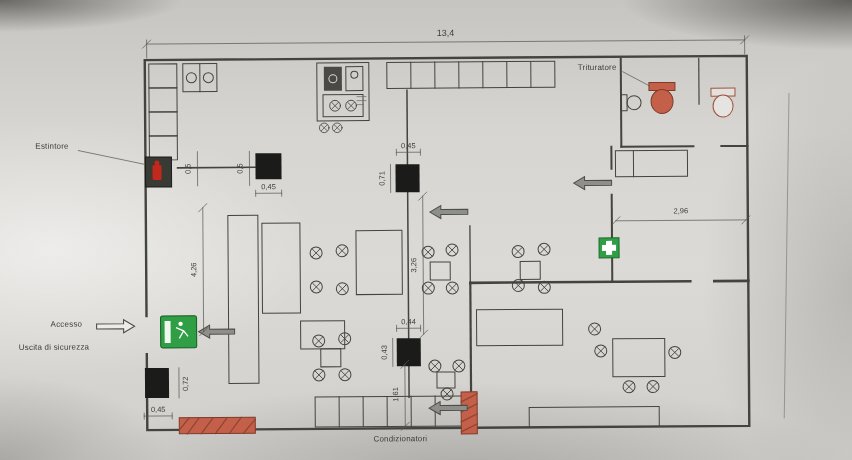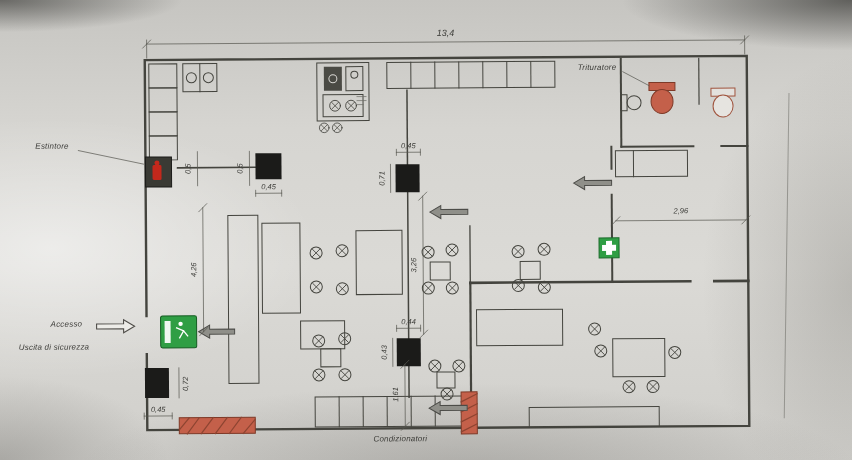--- a/index.html
+++ b/index.html
@@ -7,21 +7,20 @@
   body{width:852px;height:460px;overflow:hidden;font-family:"Liberation Sans",sans-serif;}
   .photo{position:relative;width:852px;height:460px;
     background:
       radial-gradient(ellipse 430px 210px at 6% 54%, rgba(255,255,255,.5), rgba(255,255,255,0) 62%),
       radial-gradient(ellipse 320px 70px at 100% 0%, rgba(28,28,25,.6), rgba(28,28,25,0) 72%),
       radial-gradient(ellipse 260px 46px at 0% 0%, rgba(28,28,25,.55), rgba(28,28,25,0) 70%),
       radial-gradient(ellipse 240px 120px at 0% 100%, rgba(70,68,64,.28), rgba(70,68,64,0) 70%),
       radial-gradient(ellipse 560px 130px at 55% 103%, rgba(88,86,82,.30), rgba(88,86,82,0) 70%),
       radial-gradient(ellipse 220px 320px at 101% 62%, rgba(110,108,102,.30), rgba(110,108,102,0) 72%),
       linear-gradient(180deg,#c6c5c1 0%,#d6d5d1 28%,#dbdad6 58%,#d0cfcb 100%);
-    font-style: italic;
   }
   svg{position:absolute;left:0;top:0;}
   text{fill:#3c3c38;}
   .lbl{font-size:8px;letter-spacing:.2px;}
   .dim{font-size:7.5px;}
   .big{font-size:9px;}
 </style>
 </head>
 <body>
 

